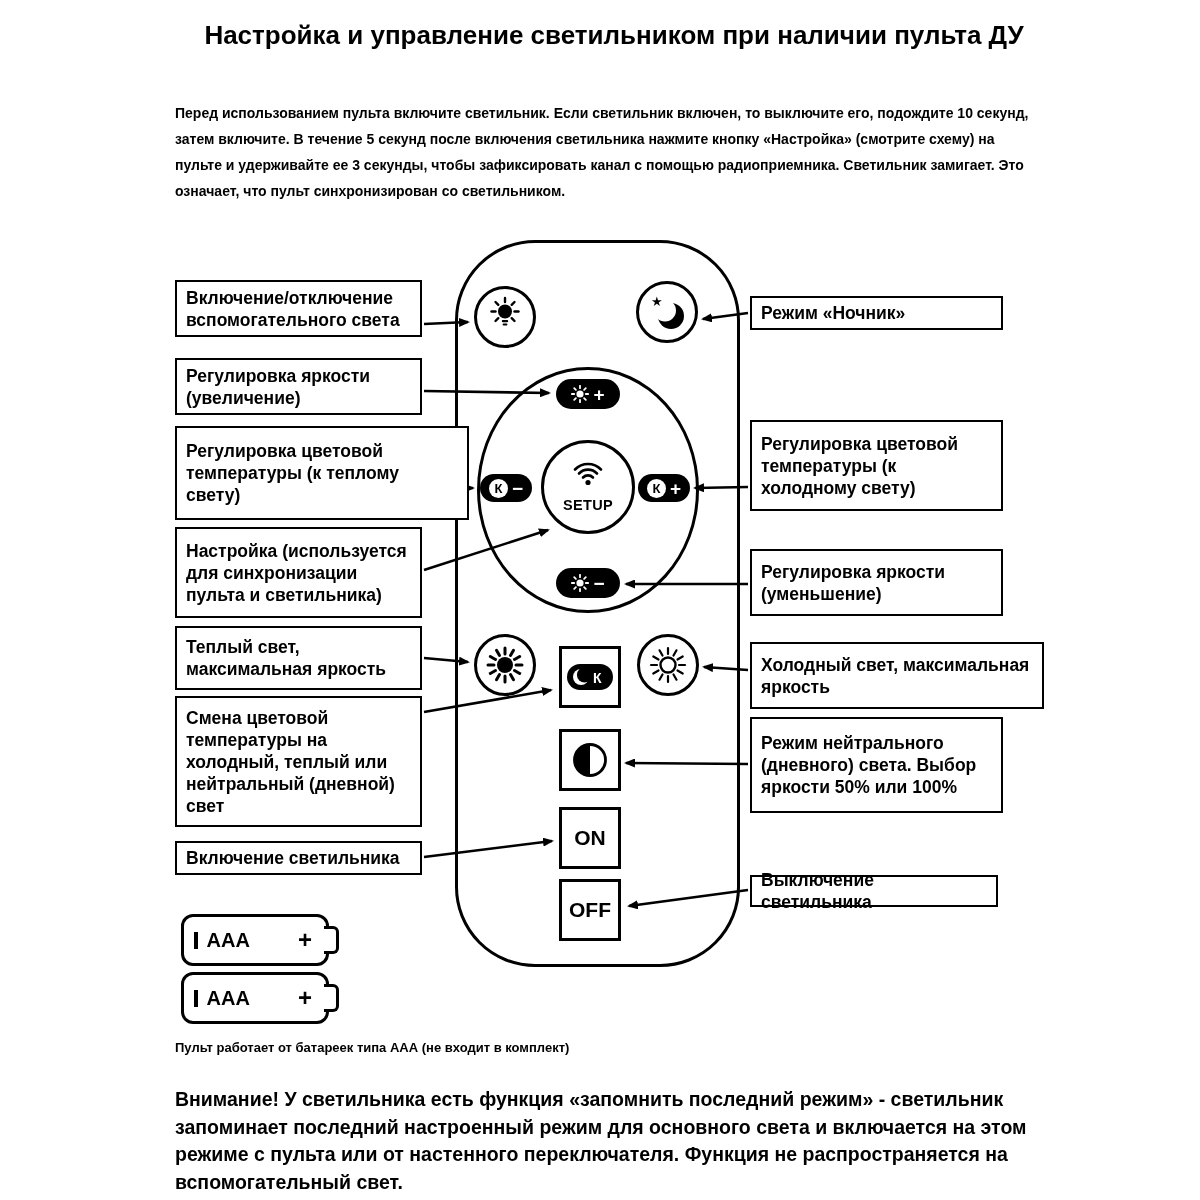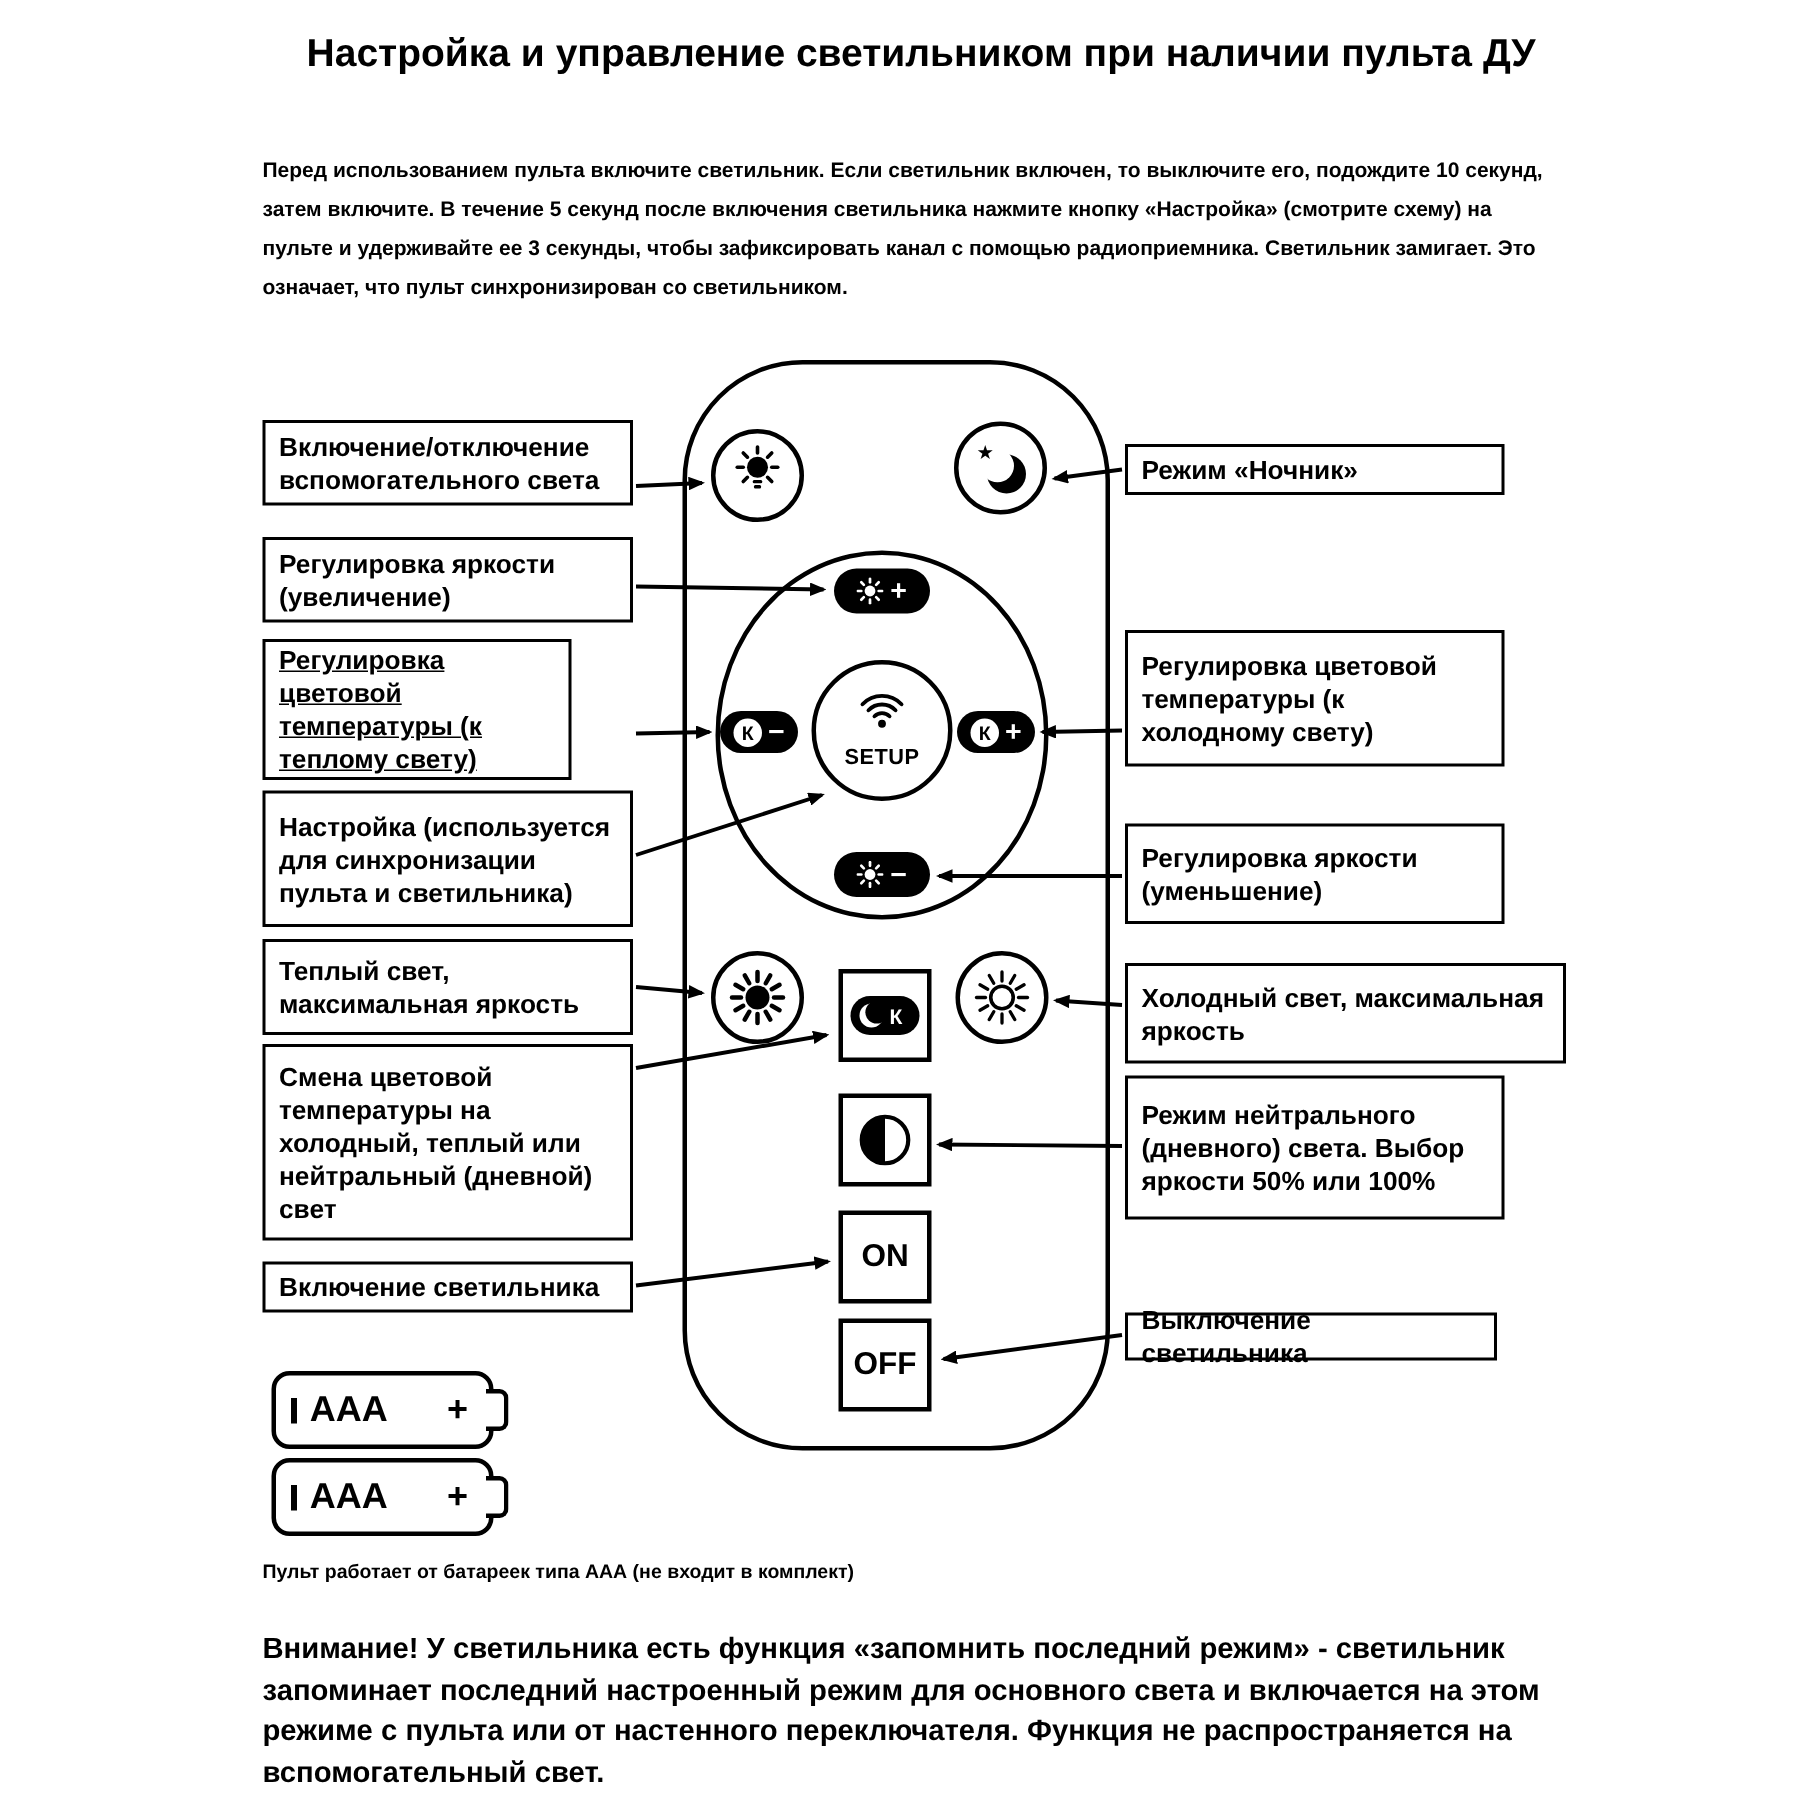--- a/index.html
+++ b/index.html
@@ -38,21 +38,21 @@
   .sq-btn { position:absolute; left:559px; width:62px; height:62px; border:3px solid #000;
             background:#fff; z-index:3; display:flex; align-items:center; justify-content:center;
             font-size:21px; }
 
   .battery { position:absolute; left:181px; width:148px; height:52px; border:3.5px solid #000;
              border-radius:12px; background:#fff; display:flex; align-items:center; }
   .battery::after { content:""; position:absolute; right:-13px; top:50%; transform:translateY(-50%);
                     width:12px; height:22px; border:3.5px solid #000; border-left:none;
                     border-radius:0 6px 6px 0; background:#fff; }
   .battery .term { width:3.5px; height:17px; background:#000; margin-left:10px; }
-  .battery .aaa { font-size:24px; margin-left:9px; }
+  .battery .aaa { font-size:20px; margin-left:9px; }
   .battery .plus { font-size:24px; margin-left:auto; margin-right:14px; }
 </style>
 </head>
 <body>
 
 <div class="canvas">
 
   <div class="title">Настройка и управление светильником при наличии пульта ДУ</div>
   <div class="intro">Перед использованием пульта включите светильник. Если светильник включен, то выключите его, подождите 10 секунд, затем включите. В течение 5 секунд после включения светильника нажмите кнопку «Настройка» (смотрите схему) на пульте и удерживайте ее 3 секунды, чтобы зафиксировать канал с помощью радиоприемника. Светильник замигает. Это означает, что пульт синхронизирован со светильником.</div>
 
@@ -199,21 +199,21 @@
   <div class="sq-btn" style="top:807px;">
     <span>ON</span>
   </div>
 
   <div class="sq-btn" style="top:879px;">
     <span>OFF</span>
   </div>
 
   <div class="label-box" style="left:175px;top:280px;width:247px;height:57px;">Включение/отключение вспомогательного света</div>
   <div class="label-box" style="left:175px;top:358px;width:247px;height:57px;">Регулировка яркости (увеличение)</div>
-  <div class="label-box" style="left:175px;top:426px;width:206px;height:94px;text-decoration:underline;">Регулировка цветовой температуры (к теплому свету)</div>
+  <div class="label-box" style="left:175px;top:426px;width:294px;height:94px;">Регулировка цветовой температуры (к теплому свету)</div>
   <div class="label-box" style="left:175px;top:527px;width:247px;height:91px;">Настройка (используется для синхронизации пульта и светильника)</div>
   <div class="label-box" style="left:175px;top:626px;width:247px;height:64px;">Теплый свет, максимальная яркость</div>
   <div class="label-box" style="left:175px;top:696px;width:247px;height:131px;">Смена цветовой температуры на холодный, теплый или нейтральный (дневной) свет</div>
   <div class="label-box" style="left:175px;top:841px;width:247px;height:34px;">Включение светильника</div>
 
   <div class="label-box" style="left:750px;top:296px;width:253px;height:34px;">Режим «Ночник»</div>
   <div class="label-box" style="left:750px;top:420px;width:253px;height:91px;">Регулировка цветовой температуры (к холодному свету)</div>
   <div class="label-box" style="left:750px;top:549px;width:253px;height:67px;">Регулировка яркости (уменьшение)</div>
   <div class="label-box" style="left:750px;top:642px;width:294px;height:67px;">Холодный свет, максимальная яркость</div>
   <div class="label-box" style="left:750px;top:717px;width:253px;height:96px;">Режим нейтрального (дневного) света. Выбор яркости 50% или 100%</div>

